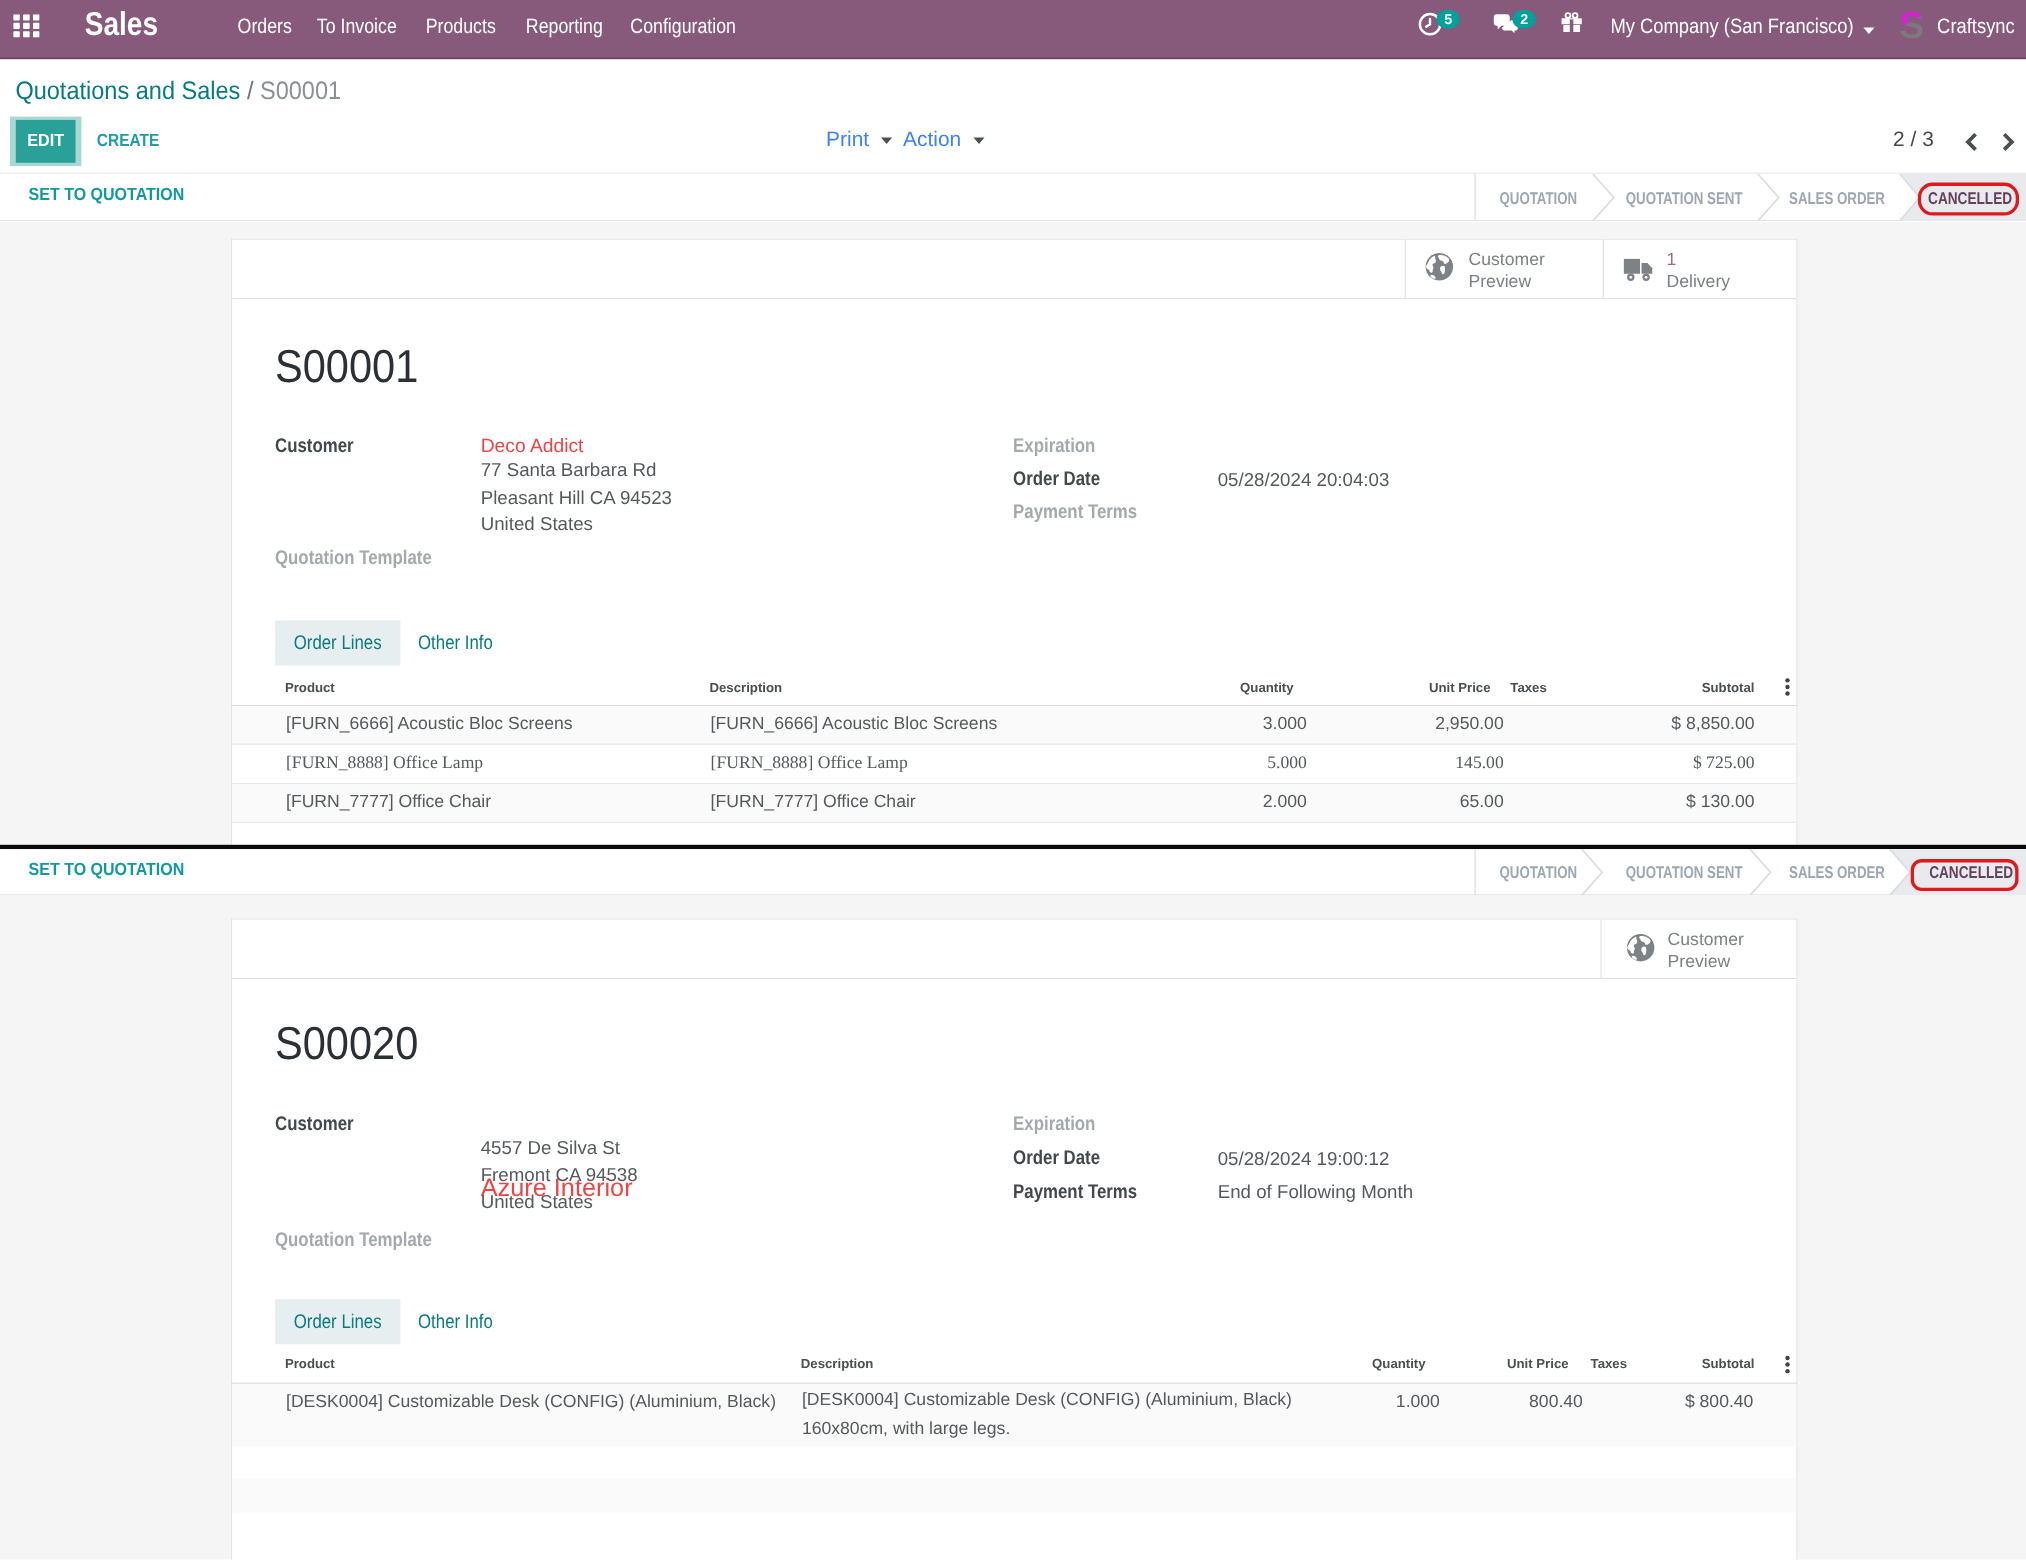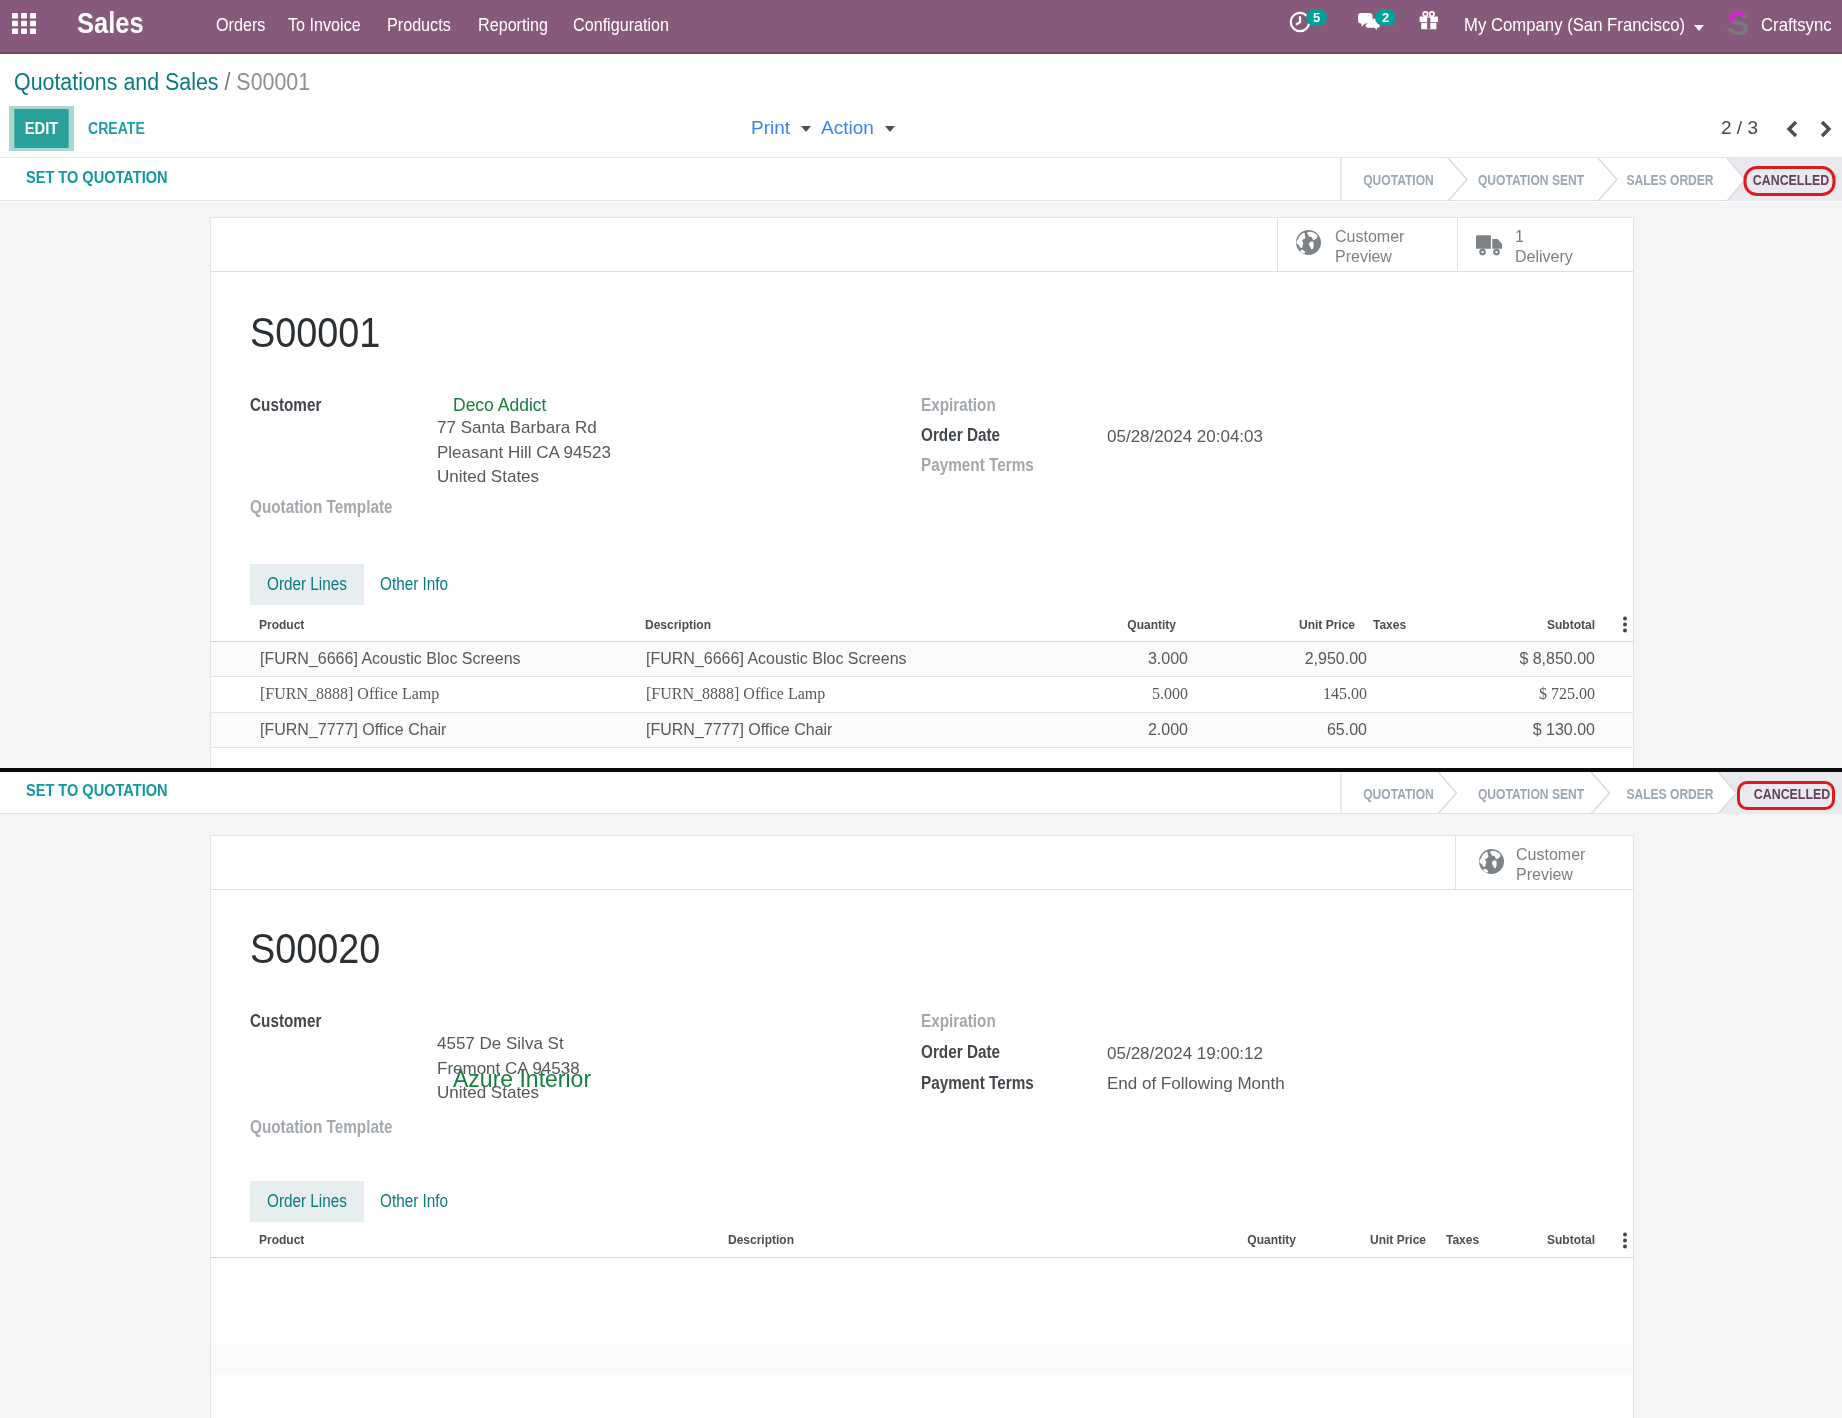--- a/index.html
+++ b/index.html
@@ -30,21 +30,21 @@
 
 .contentbg { position:absolute; left:0; width:1842px; background:#f5f5f6; }
 .sheet { position:absolute; left:210px; width:1424px; background:#fff; border:1px solid #e2e4e7; border-bottom:none; }
 .bbox-line { position:absolute; left:0; right:0; top:53px; height:1px; background:#dde0e4; }
 .vline { position:absolute; top:0; height:53px; width:1px; background:#dde0e4; }
 .bbtn { position:absolute; top:0; height:53px; color:#7c8186; font-size:16px; }
 .htitle { position:absolute; font-size:42px; line-height:44px; color:#2b3034; transform:scaleX(.9); transform-origin:left center; }
 .flabel { position:absolute; font-size:18px; line-height:22px; font-weight:bold; color:#43484d; transform:scaleX(.85); transform-origin:left center; white-space:nowrap; }
 .flabel.muted { color:#a4a9ae; }
 .fval { position:absolute; font-size:17px; line-height:22px; color:#55595e; white-space:nowrap; }
-a.teal { color:#15803d; text-decoration:none;margin-left:16px; }
+a.teal { color:#ef4444; text-decoration:none; }
 .tab-active { position:absolute; background:#e7eef0; }
 .tabtxt { position:absolute; color:#077b80; font-size:18px; transform:scaleX(.85); transform-origin:left center; white-space:nowrap; }
 
 
 .th { position:absolute; top:0; height:34px; line-height:34px; font-size:12px; font-weight:bold; color:#4a4e52; white-space:nowrap; }
 .row { position:absolute; left:211px; width:1422px; border-bottom:1px solid #e2e3e5; }
 .cell { position:absolute; top:0; height:35px; line-height:34px; font-size:16px; color:#55595e; white-space:nowrap; }
 .num { text-align:right; }
 
 #blackline { position:absolute; left:0; top:768px; width:1842px; height:4px; background:#0a0a0a; }
@@ -282,14 +282,21 @@
     <div class="th num" style="right:39px">Subtotal</div>
   </div>
   <svg class="abs" style="left:1622px;top:1232px" width="6" height="17" viewBox="0 0 6 17">
     <g fill="#3f4347">
         <circle cx="3" cy="2.5" r="2"></circle>
         <circle cx="3" cy="8.5" r="2"></circle>
         <circle cx="3" cy="14.5" r="2"></circle>
       </g>
   </svg>
   <div class="abs" style="left:210px;top:1257px;width:1424px;height:1px;background:#d3d7db"></div>
+  <div class="row" style="top:1258px;height:57px;background:#fafafa;border-bottom:none">
+    <div class="cell" style="left:49px">[DESK0004] Customizable Desk (CONFIG) (Aluminium, Black)</div>
+    <div class="cell" style="left:518px;top:2px;line-height:26.5px;white-space:normal;width:480px">[DESK0004] Customizable Desk (CONFIG) (Aluminium, Black) 160x80cm, with large legs.</div>
+    <div class="cell num" style="right:324px">1.000</div>
+    <div class="cell num" style="right:194px">800.40</div>
+    <div class="cell num" style="right:39px">$ 800.40</div>
+  </div>
   <div class="abs" style="left:211px;top:1344px;width:1422px;height:31px;background:#fafafa"></div>
 </div>
 
 </body></html>

